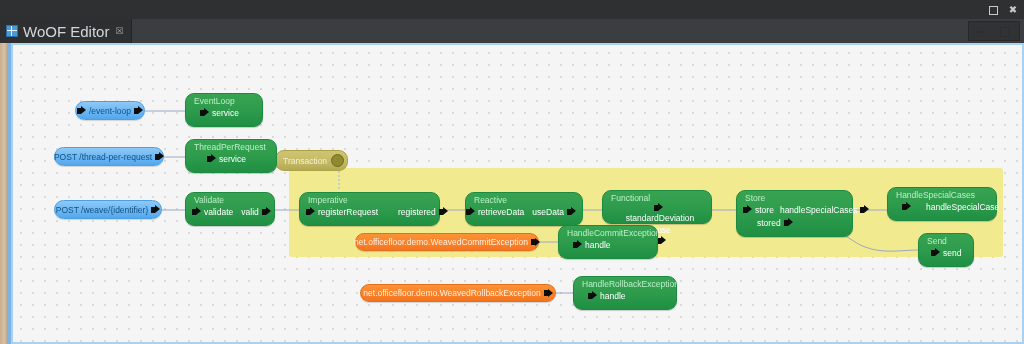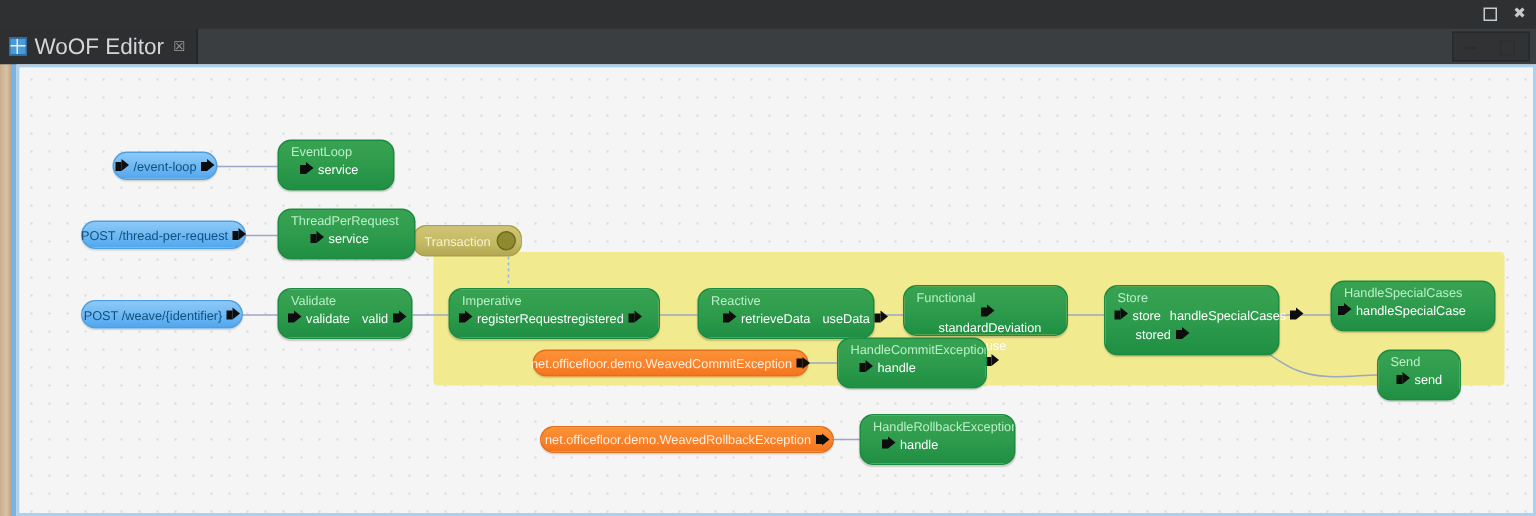--- a/index.html
+++ b/index.html
@@ -375,28 +375,28 @@
             <span class="label" style="margin-left:8px;">valid</span>
             <span class="arrow trail"></span>
           </div>
         </div>
 
         <div class="node green" style="left:286px; top:147px; width:141px; height:34px;">
           <div class="node-title">Imperative</div>
           <div class="node-row" style="padding-left:6px;">
             <span class="arrow"></span>
             <span class="label">registerRequest</span>
-            <span class="label" style="margin-left:0;">registered</span>
+            <span class="label" style="margin-left:20px;">registered</span>
             <span class="arrow trail"></span>
           </div>
         </div>
 
         <div class="node green" style="left:452px; top:147px; width:118px; height:34px;">
           <div class="node-title">Reactive</div>
-          <div class="node-row" style="padding-left:16px;">
+          <div class="node-row" style="padding-left:0;">
             <span class="arrow"></span>
             <span class="label">retrieveData</span>
             <span class="label" style="margin-left:8px;">useData</span>
             <span class="arrow trail"></span>
           </div>
         </div>
 
         <div class="node green" style="left:589px; top:145px; width:110px; height:34px;">
           <div class="node-title">Functional</div>
           <div class="node-row" style="padding-left:6px;flex-direction:column;">
@@ -416,21 +416,21 @@
             <span class="arrow trail"></span>
           </div>
           <div class="node-row" style="padding-left:20px;">
             <span class="label">stored</span>
             <span class="arrow trail"></span>
           </div>
         </div>
 
         <div class="node green" style="left:874px; top:142px; width:110px; height:34px;">
           <div class="node-title">HandleSpecialCases</div>
-          <div class="node-row" style="padding-left:4px;">
+          <div class="node-row" style="padding-left:14px;gap:12px;">
             <span class="arrow"></span>
             <span class="label">handleSpecialCase</span>
           </div>
         </div>
 
         <div class="node orange" style="left:342px; top:188px; width:184px; height:18px;">
           <span class="label">net.officefloor.demo.WeavedCommitException</span>
           <span class="arrow trail"></span>
         </div>
 

